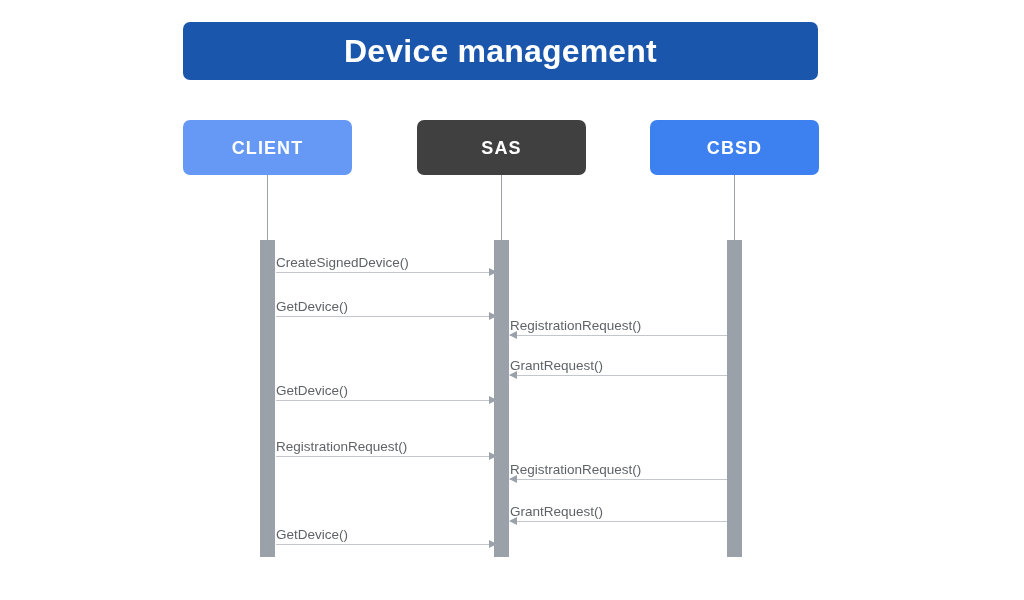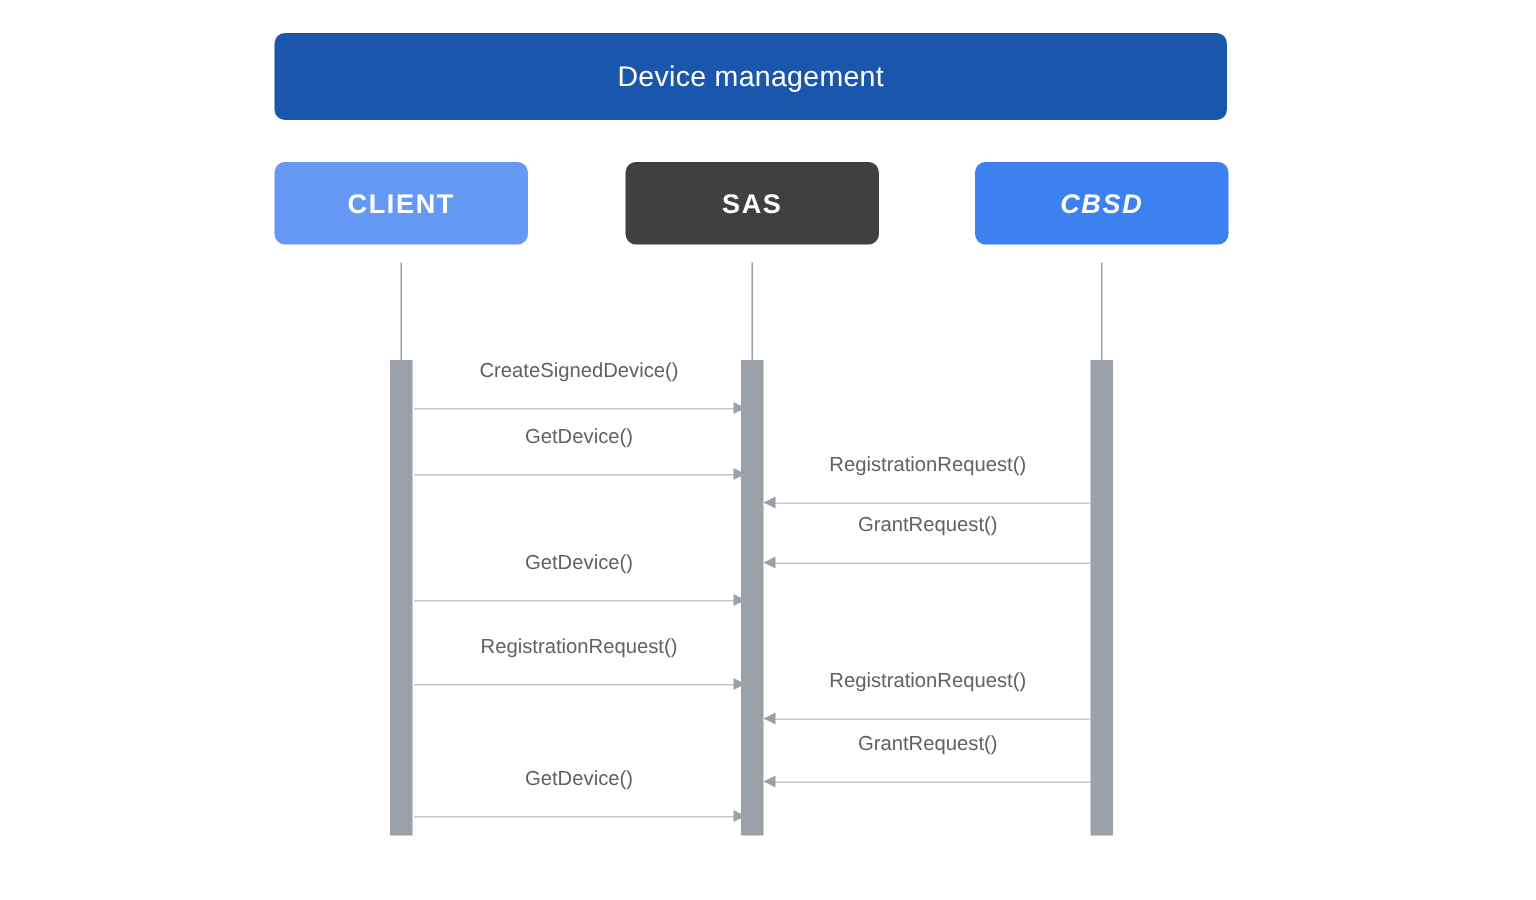--- a/index.html
+++ b/index.html
@@ -28,30 +28,30 @@
     width: 635px;
     height: 58px;
     border-radius: 7px;
     background: #1b56ad;
     display: flex;
     align-items: center;
     justify-content: center;
   }
   .title-text {
     color: #ffffff;
-    font-size: 19px;
-    font-weight: 400;
+    font-size: 32px;
+    font-weight: 700;
     letter-spacing: 0.2px;
     line-height: 1;
   }
 
   
   .actor-box {
     position: absolute;
-    top: 108px;
+    top: 120px;
     width: 169px;
     height: 55px;
     border-radius: 7px;
     display: flex;
     align-items: center;
     justify-content: center;
   }
   .actor-label {
     color: #ffffff;
     font-size: 18px;
@@ -91,24 +91,23 @@
   .msg.to-right .head {
     right: -1px;
     border-left: 8px solid #9aa1a9;
   }
   .msg.to-left .head {
     left: -1px;
     border-right: 8px solid #9aa1a9;
   }
   .msg-label {
     position: absolute;
-    bottom: 20px;
+    bottom: 4px;
     left: 0;
     width: 100%;
-    text-align: center;
     color: #5f6368;
     font-size: 13.5px;
     line-height: 1;
     white-space: nowrap;
   }
 </style>
 </head>
 <body>
 
 <div id="canvas">
@@ -124,21 +123,21 @@
   <div class="activation" style="left:260px; top:240px; height:317px;"></div>
   <div class="activation" style="left:494px; top:240px; height:317px;"></div>
   <div class="activation" style="left:727px; top:240px; height:317px;"></div>
 
   <div class="actor-box" style="left:183px; background:#6699f5;">
     <span class="actor-label">CLIENT</span>
   </div>
   <div class="actor-box" style="left:417px; background:#404040;">
     <span class="actor-label">SAS</span>
   </div>
-  <div class="actor-box" style="left:650px; background:#3d81f0;font-style:italic;">
+  <div class="actor-box" style="left:650px; background:#3d81f0;">
     <span class="actor-label">CBSD</span>
   </div>
 
   <div class="msg to-right" style="left:276px; top:272px; width:220px;">
     <span class="msg-label">CreateSignedDevice()</span>
     <span class="head"></span>
   </div>
 
   <div class="msg to-right" style="left:276px; top:316px; width:220px;">
     <span class="msg-label">GetDevice()</span>

